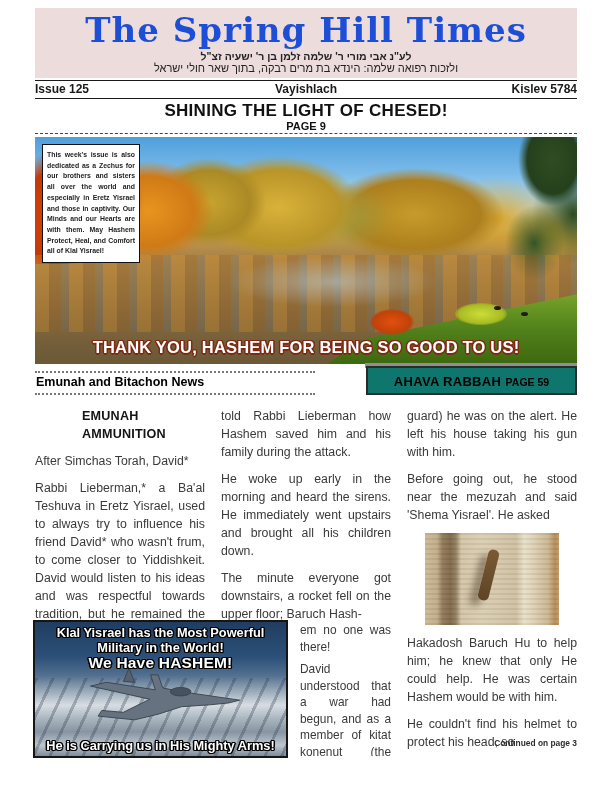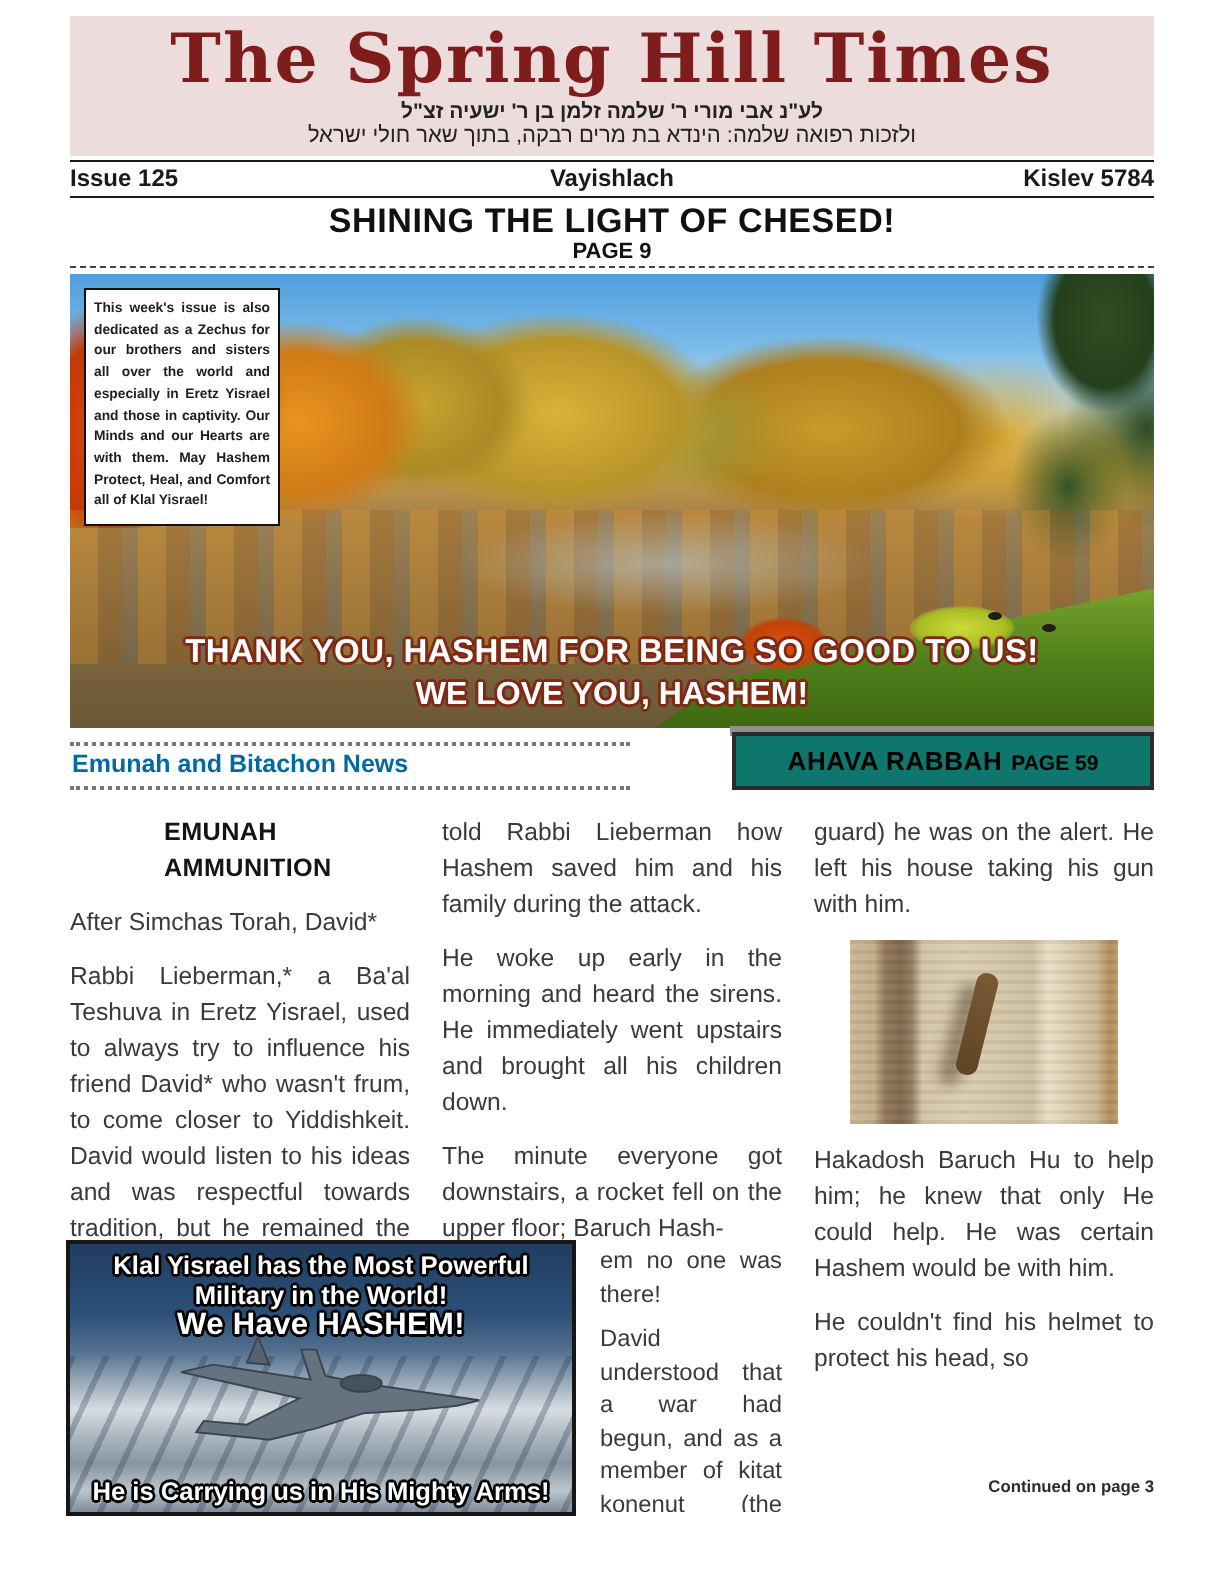--- a/index.html
+++ b/index.html
@@ -2,21 +2,21 @@
 <html><head>
 <meta charset="utf-8">
 <style>
   html,body{margin:0;padding:0;background:#fff;}
   .page{position:relative;width:612px;height:792px;background:#fff;overflow:hidden;
         font-family:"Liberation Sans",sans-serif;color:#3a3a3a;}
   
   .masthead{position:absolute;left:35px;top:8px;width:542px;height:70px;background:#ecdcdc;
             text-align:center;}
   .mast-title{font-family:"DejaVu Serif",serif;font-weight:bold;font-size:34px;line-height:40px;
-              color:#7f1d1d;letter-spacing:1px;margin-top:2px;}
+              color:#1d4ed8;letter-spacing:1px;margin-top:2px;}
   .heb1{font-size:10.5px;font-weight:bold;color:#222;line-height:13px;}
   .heb2{font-size:11px;color:#222;line-height:11px;}
   .rule{position:absolute;left:35px;width:542px;border-top:1px solid #1a1a1a;height:0;}
   
   .issuebar{position:absolute;left:35px;top:82px;width:542px;height:15px;font-size:12px;font-weight:bold;color:#1a1a1a;}
   .issuebar .l{position:absolute;left:0;}
   .issuebar .c{position:absolute;left:0;width:100%;text-align:center;}
   .issuebar .r{position:absolute;right:0;}
   
   .banner{position:absolute;left:35px;top:101px;width:542px;text-align:center;color:#111;}
@@ -59,21 +59,21 @@
     padding:5px 4px;font-size:6.9px;font-weight:bold;line-height:1.55;text-align:justify;color:#1d1d1d;}
   .overlay{position:absolute;left:0;bottom:6px;width:100%;text-align:center;color:#fff;font-weight:bold;
     text-shadow:-1.5px 0 #7e2a14,1.5px 0 #7e2a14,0 -1.5px #7e2a14,0 1.5px #7e2a14,
                 -1px -1px #7e2a14,1px 1px #7e2a14,-1px 1px #7e2a14,1px -1px #7e2a14;}
   .overlay .o1{font-size:16.5px;line-height:21px;letter-spacing:.2px;}
   .overlay .o2{font-size:16px;line-height:21px;}
   .graybar{position:absolute;left:365px;top:363px;width:212px;height:5px;background:#8f8f8f;}
   
   .dot1{position:absolute;left:35px;top:371px;width:280px;border-top:2px dotted #777;height:0;}
   .dot2{position:absolute;left:35px;top:393px;width:280px;border-top:2px dotted #777;height:0;}
-  .section-label{position:absolute;left:36px;top:375px;font-size:12.5px;font-weight:bold;color:#0369a1;}
+  .section-label{position:absolute;left:36px;top:375px;font-size:12.5px;font-weight:bold;color:#000000;}
   .badge{position:absolute;left:366px;top:366px;width:207px;height:25px;background:#0f766e;
          border:2px solid #2b2b2b;text-align:center;line-height:25px;color:#000;}
   .badge .bt{font-size:13px;font-weight:bold;letter-spacing:.3px;}
   .badge .bp{font-size:10.5px;font-weight:bold;}
   
   .col{position:absolute;font-size:12.3px;line-height:18px;text-align:justify;color:#3a3a3a;}
   .col p{margin:0 0 9px 0;}
   .col1{left:35px;top:407px;width:170px;}
   .col2a{left:221px;top:407px;width:170px;}
   .col2b{left:300px;top:622px;width:91px;height:134px;overflow:hidden;font-size:11.9px;line-height:16.5px;}
@@ -140,21 +140,20 @@
     <div class="pine"></div>
     <div class="waterfx"></div>
     <div class="grass"></div>
     <div class="bush-o"></div>
     <div class="bush-y"></div>
     <div class="duck" style="right:14%;bottom:24%"></div>
     <div class="duck" style="right:9%;bottom:21%"></div>
     <div class="dedication">This week's issue is also dedicated as a Zechus for our brothers and sisters all over the world and especially in Eretz Yisrael and those in captivity. Our Minds and our Hearts are with them. May Hashem Protect, Heal, and Comfort all of Klal Yisrael!</div>
     <div class="overlay">
       <div class="o1">THANK YOU, HASHEM FOR BEING SO GOOD TO US!</div>
-      <div class="o2">WE LOVE YOU, HASHEM!</div>
     </div>
   </div>
   <div class="graybar"></div>
 
   <div class="dot1"></div>
   <div class="section-label">Emunah and Bitachon News</div>
   <div class="dot2"></div>
   <div class="badge">
     <span class="bt">AHAVA RABBAH</span>
     <span class="bp">PAGE 59</span>
@@ -172,20 +171,21 @@
     <p>The minute everyone got downstairs, a rocket fell on the upper floor; Baruch Hash-</p>
   </div>
 
   <div class="col col2b">
     <p style="margin-bottom:6px">em no one was there!</p>
     <p>David understood that a war had begun, and as a member of kitat konenut (the military</p>
   </div>
 
   <div class="col col3">
     <p>guard) he was on the alert. He left his house taking his gun with him.</p>
+    <p>Before going out, he stood near the mezuzah and said 'Shema Yisrael'.  He asked</p>
     <div class="mezuzah">
       <div class="mez-noise"></div>
       <div class="mez-body"></div>
     </div>
     <p>Hakadosh Baruch Hu to help him; he knew that only He could help. He was certain Hashem would be with him.</p>
     <p>He couldn't find his helmet to protect his head, so</p>
     <span class="continued">Continued on page 3</span>
   </div>
 
   <div class="jet">

